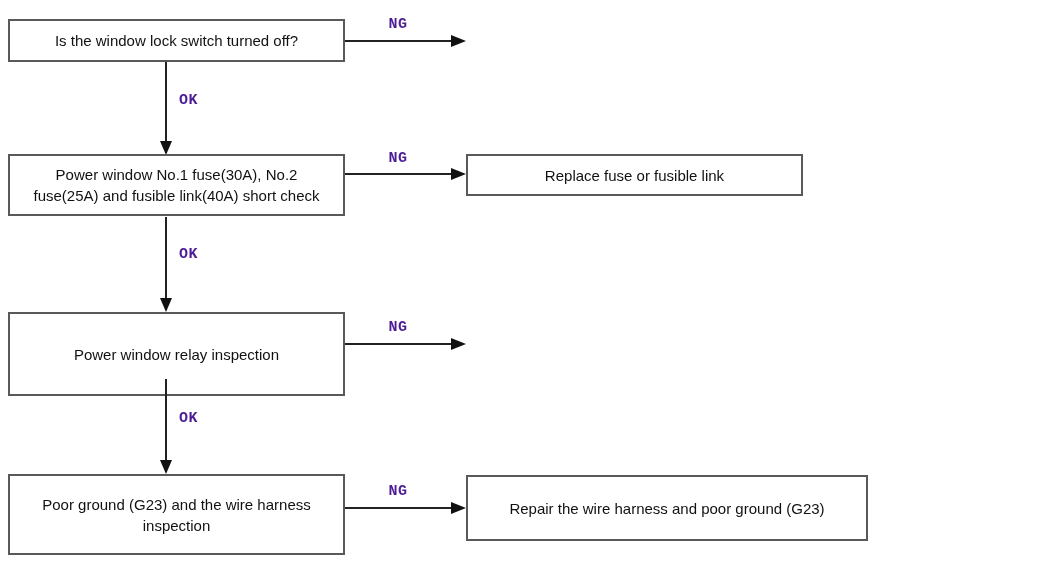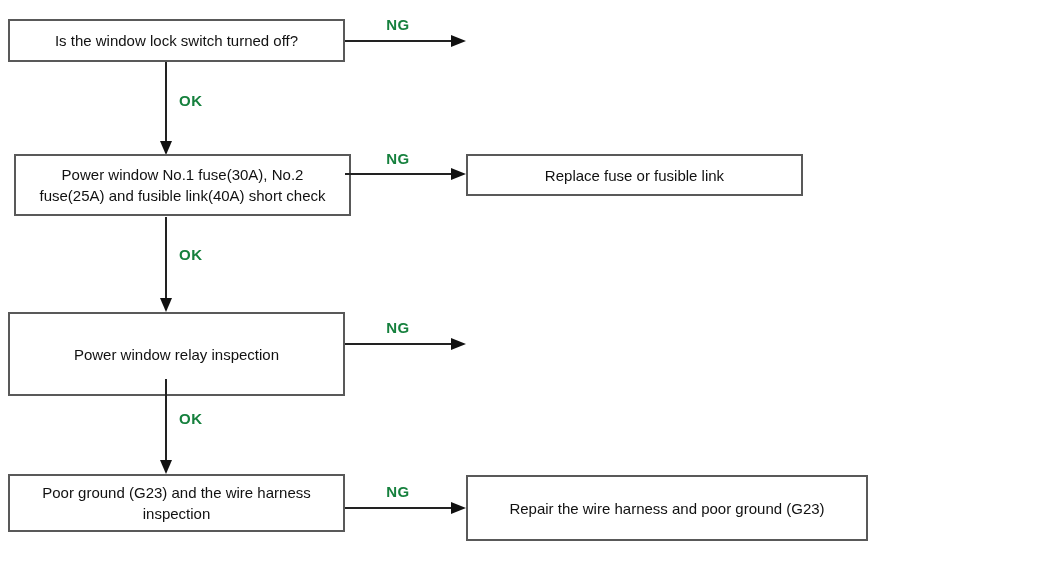--- a/index.html
+++ b/index.html
@@ -52,22 +52,23 @@
     width: 0;
     height: 0;
     border-left: 6px solid transparent;
     border-right: 6px solid transparent;
     border-top: 14px solid #111111;
   }
   .lbl {
     position: absolute;
     font-size: 15px;
     font-weight: bold;
-    color: #15803d;
+    color: #4c1d95;
     letter-spacing: 0.5px;
+    font-family: Liberation Mono, monospace;
   }
   .ng-lbl {
     width: 106px;
     text-align: center;
   }
 </style>
 </head>
 <body>
 
 <div class="canvas">
@@ -75,21 +76,21 @@
   <div class="box" style="left:8px; top:19px; width:337px; height:43px;">
     <span>Is the window lock switch turned off?</span>
   </div>
   <div class="lbl ng-lbl" style="left:345px; top:16px;">NG</div>
   <div class="hline" style="left:345px; top:40px; width:106px;"></div>
   <div class="arrow-right" style="left:451px; top:35px;"></div>
   <div class="vline" style="left:165px; top:62px; height:80px;"></div>
   <div class="arrow-down" style="left:160px; top:141px;"></div>
   <div class="lbl" style="left:179px; top:92px;">OK</div>
 
-  <div class="box" style="left:8px; top:154px; width:337px; height:62px;margin-left:6px;">
+  <div class="box" style="left:8px; top:154px; width:337px; height:62px;">
     <span>Power window No.1 fuse(30A), No.2 fuse(25A) and fusible link(40A) short check</span>
   </div>
   <div class="lbl ng-lbl" style="left:345px; top:150px;">NG</div>
   <div class="hline" style="left:345px; top:173px; width:106px;"></div>
   <div class="arrow-right" style="left:451px; top:168px;"></div>
   <div class="box" style="left:466px; top:154px; width:337px; height:42px;">
     <span>Replace fuse or fusible link</span>
   </div>
   <div class="vline" style="left:165px; top:217px; height:81px;"></div>
   <div class="arrow-down" style="left:160px; top:298px;"></div>
@@ -98,21 +99,21 @@
   <div class="box" style="left:8px; top:312px; width:337px; height:84px;">
     <span>Power window relay inspection</span>
   </div>
   <div class="lbl ng-lbl" style="left:345px; top:319px;">NG</div>
   <div class="hline" style="left:345px; top:343px; width:106px;"></div>
   <div class="arrow-right" style="left:451px; top:338px;"></div>
   <div class="vline" style="left:165px; top:379px; height:81px;"></div>
   <div class="arrow-down" style="left:160px; top:460px;"></div>
   <div class="lbl" style="left:179px; top:410px;">OK</div>
 
-  <div class="box" style="left:8px; top:474px; width:337px; height:58px;justify-content:center;">
+  <div class="box" style="left:8px; top:474px; width:337px; height:81px;justify-content:center;">
     <span>Poor ground (G23) and the wire harness inspection</span>
   </div>
   <div class="lbl ng-lbl" style="left:345px; top:483px;">NG</div>
   <div class="hline" style="left:345px; top:507px; width:106px;"></div>
   <div class="arrow-right" style="left:451px; top:502px;"></div>
   <div class="box" style="left:466px; top:475px; width:402px; height:66px;">
     <span>Repair the wire harness and poor ground (G23)</span>
   </div>
 
 </div>

